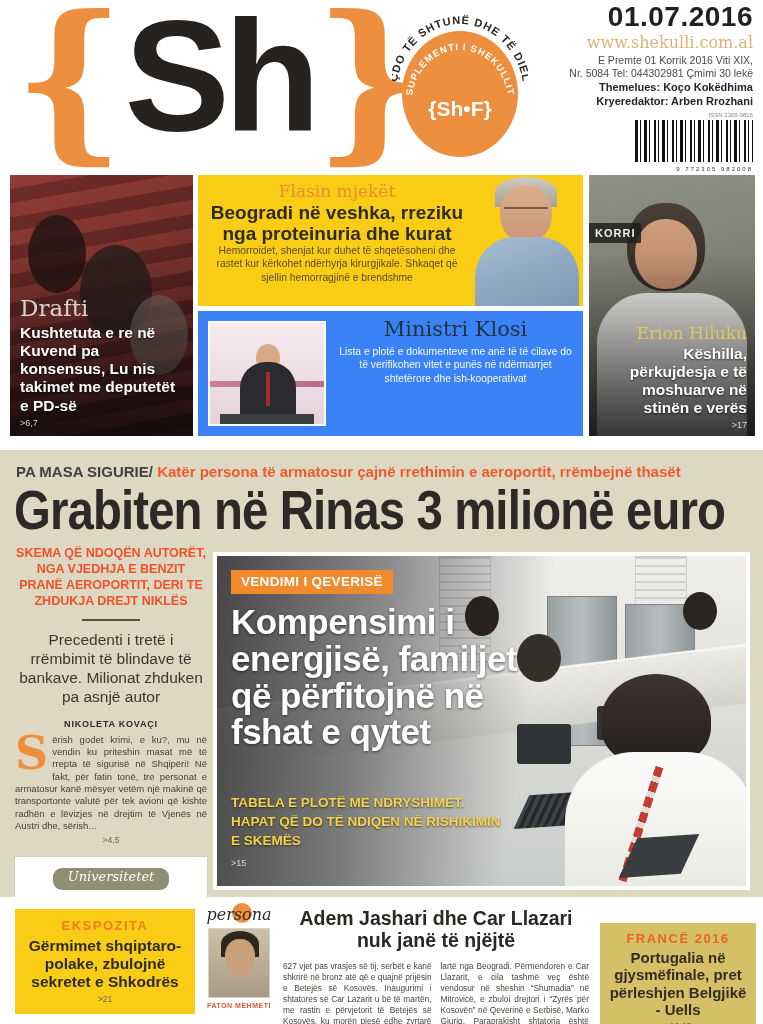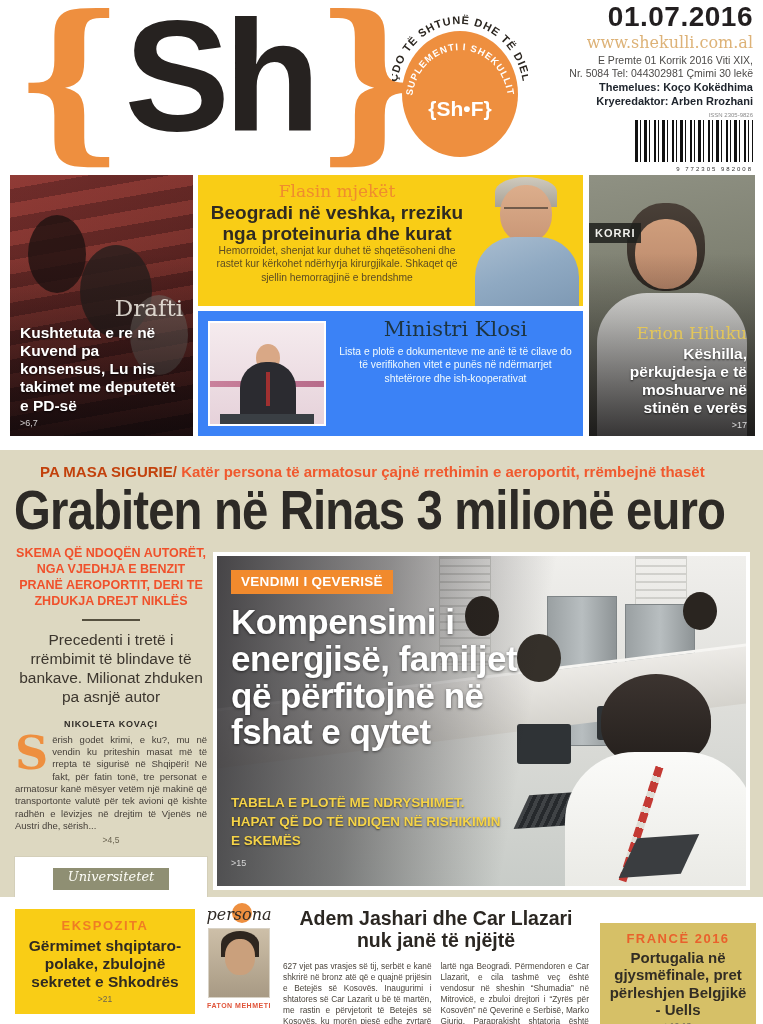--- a/index.html
+++ b/index.html
@@ -27,21 +27,21 @@
     border-left:1px solid #111; border-right:1px solid #111; }
   .barcode-digits { font-size:6px; color:#333; letter-spacing:2px; }
 
   
   .card { position:absolute; overflow:hidden; }
   .photo-overlay-grad { position:absolute; inset:0; background:linear-gradient(to top, rgba(10,8,10,.78) 0%, rgba(10,8,10,.25) 45%, rgba(10,8,10,0) 70%); }
   .story-left { left:10px; top:175px; width:183px; height:261px; background:linear-gradient(155deg,#8d3a38 0%,#73302d 35%,#50201f 70%,#351514 100%); }
   .seatrows { position:absolute; inset:0; background:repeating-linear-gradient(170deg, rgba(150,60,50,.35) 0 14px, rgba(60,20,18,.35) 14px 28px); }
   .blob { position:absolute; border-radius:50%; }
   .sl-text { position:absolute; left:10px; right:10px; bottom:8px; }
-  .kicker-serif { font-family:"DejaVu Serif", serif; color:#f4efe6; font-size:23px; opacity:.85; line-height:26px;text-align:right; }
+  .kicker-serif { font-family:"DejaVu Serif", serif; color:#f4efe6; font-size:23px; opacity:.85; line-height:26px; }
   .sl-head { color:#fff; font-weight:bold; font-size:15.5px; line-height:1.18; margin-top:3px; text-shadow:0 1px 2px rgba(0,0,0,.7); }
   .jump-light { color:rgba(255,255,255,.8); font-size:9px; margin-top:3px; }
 
   .story-health { left:198px; top:175px; width:385px; height:131px; background:#f9cd16; }
   .sh-text { position:absolute; left:8px; top:6px; width:262px; text-align:center; }
   .sh-tag { font-family:"DejaVu Serif", serif; color:#ef8c2e; font-size:17px; line-height:20px; }
   .sh-head { color:#2f2a22; font-weight:bold; font-size:19px; line-height:1.08; margin-top:2px; }
   .sh-body { color:#5d4c22; font-size:10.3px; line-height:1.3; }
   .hc-photo { position:absolute; right:0; top:0; width:112px; height:131px; }
   .hc-hair { position:absolute; left:24px; top:2px; width:62px; height:30px; border-radius:50% 50% 0 0; background:linear-gradient(#cfcabe,#a8a296); }
@@ -66,34 +66,34 @@
   .sr-head-shape { position:absolute; left:38px; top:28px; width:78px; height:88px; border-radius:46%; background:linear-gradient(#4a4038,#2e2822); }
   .sr-face { position:absolute; left:46px; top:44px; width:62px; height:70px; border-radius:48%; background:linear-gradient(#cf9e7c,#b9876a); }
   .sr-coat { position:absolute; left:8px; top:118px; width:150px; height:145px; border-radius:50px 50px 0 0; background:linear-gradient(#ededea,#d6d6d0); }
   .sr-text { position:absolute; left:8px; right:8px; bottom:6px; text-align:right; }
   .sr-kicker { font-family:"DejaVu Serif", serif; color:#e3c65a; font-size:17px; line-height:20px; }
   .sr-head { color:#fff; font-weight:bold; font-size:15.5px; line-height:1.16; margin-top:2px; text-shadow:0 1px 2px rgba(0,0,0,.7); }
 
   
   .lead-section { position:absolute; left:0; top:450px; width:763px; height:447px; background:#ddd8c1; }
   .lead-kicker { position:absolute; left:16px; top:13px; font-size:15px; font-weight:bold; white-space:nowrap; }
-  .lead-kicker .lk-label { color:#c2410c;margin-left:24px; }
+  .lead-kicker .lk-label { color:#404040; }
   .lead-kicker .lk-text { color:#f0592e; }
   .lead-headline { position:absolute; left:14px; top:28px; font-size:55px; font-weight:bold; color:#2d2a26; white-space:nowrap; transform:scaleX(.86); transform-origin:left center; letter-spacing:-1px; line-height:64px; }
 
   .left-col { position:absolute; left:15px; top:95px; width:192px; text-align:center; }
   .standfirst { color:#f0512b; font-weight:bold; font-size:12.5px; line-height:1.28; }
   .divider { width:58px; height:2px; background:#55503f; margin:10px auto 10px; }
   .deck { color:#3c362e; font-size:15.5px; line-height:1.22; }
   .byline { font-size:9px; font-weight:bold; letter-spacing:.8px; color:#2d2a26; margin-top:12px; }
   .body-text { text-align:justify; font-size:9.5px; line-height:1.3; color:#46403a; margin-top:5px; }
   .dropcap { float:left; font-family:"DejaVu Serif", serif; font-size:46px; line-height:38px; color:#ee8f3f; padding-right:4px; font-weight:bold; }
   .jump-col { font-size:8.5px; color:#6b6552; margin-top:3px; }
   .uni-card { margin-top:12px; background:#fff; padding:10px 8px 8px; box-shadow:0 0 0 1px rgba(0,0,0,.04); }
-  .uni-pill { display:inline-block; background:#8f8f73; color:#fdfdf6; font-family:"DejaVu Serif", serif; font-style:italic; font-size:13px; padding:1px 15px 6px; border-radius:0; }
+  .uni-pill { display:inline-block; background:#8f8f73; color:#fdfdf6; font-family:"DejaVu Serif", serif; font-style:italic; font-size:13px; padding:1px 15px 6px; border-radius:9px; }
   .uni-head { font-size:15.5px; font-weight:bold; color:#2f2b24; line-height:1.18; margin-top:7px; }
 
   .center-photo { position:absolute; left:213px; top:102px; width:537px; height:338px; background:#fff; padding:4px; }
   .cp-inner { position:relative; width:100%; height:100%; overflow:hidden; background:linear-gradient(180deg,#f0efec 0%,#dededa 45%,#c8ccc8 100%); }
   .ac-unit { position:absolute; width:52px; height:110px; background:linear-gradient(#fbfbf9,#e4e4e0); border:1px solid #cfcfca;
     background-image:repeating-linear-gradient(180deg, rgba(180,180,175,.5) 0 2px, transparent 2px 8px); }
   .cabinet { position:absolute; width:70px; height:150px; background:linear-gradient(90deg,#9aa0a2,#b8bec0 50%,#8e9496); border:1px solid #7f8587; }
   .deskline { position:absolute; left:0; right:0; height:60px; background:linear-gradient(#eceae6,#d4d2cc); transform:skewY(-7deg); border-top:3px solid #f6f5f2; }
   .monitor { position:absolute; width:46px; height:34px; background:#2f3336; border-radius:3px; }
   .keyboard { position:absolute; width:90px; height:34px; background:#26292c; transform:skewX(-28deg) rotate(-4deg);

